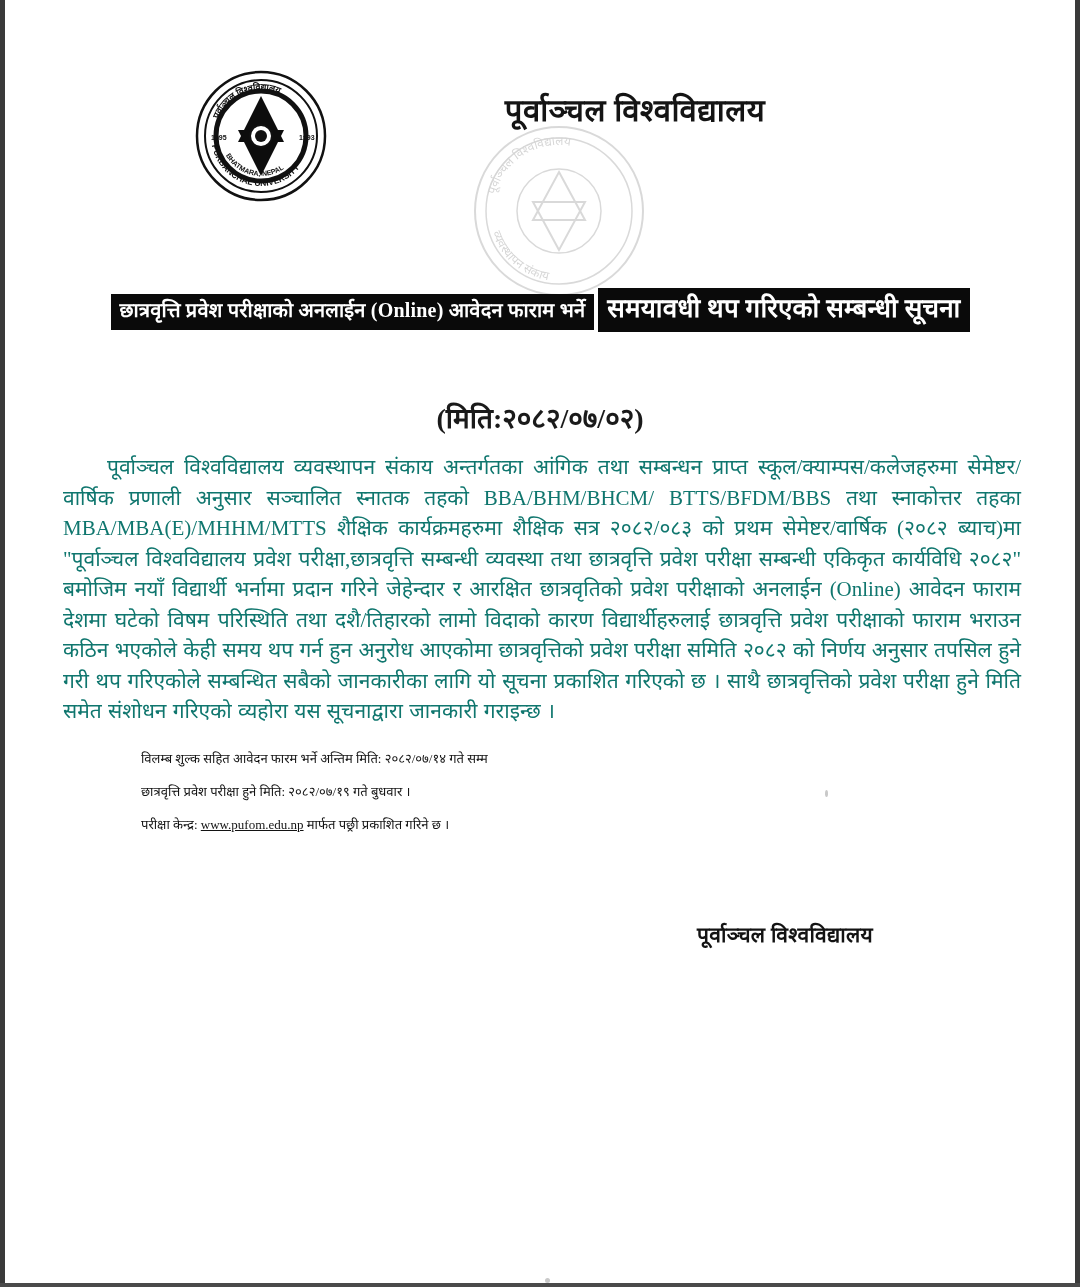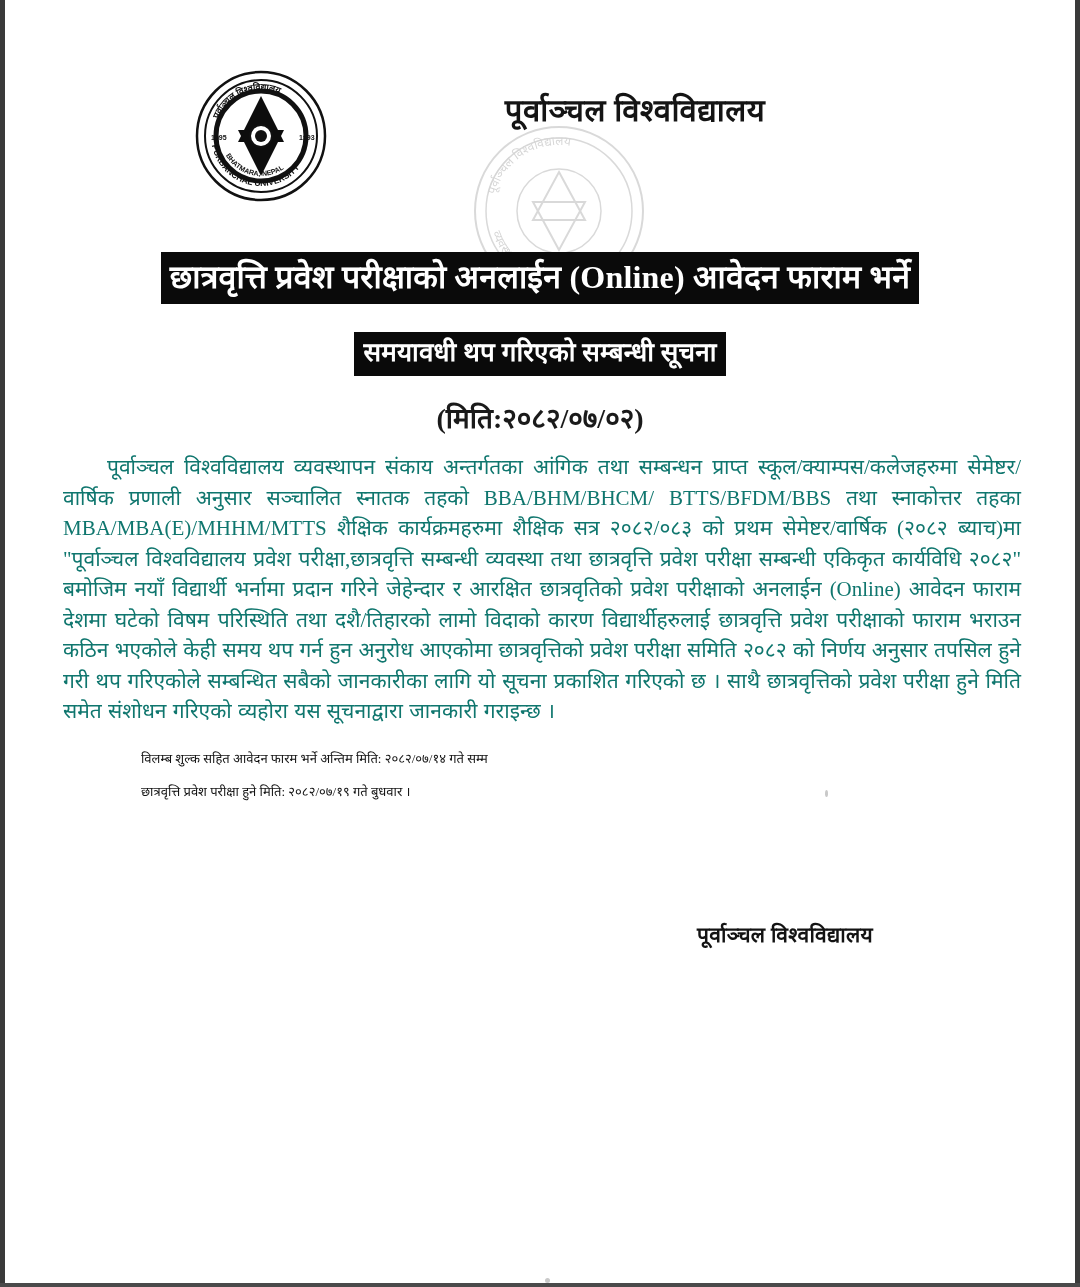--- a/index.html
+++ b/index.html
@@ -92,28 +92,28 @@
     left: 0; top: 252px;
     width: 1070px;
     text-align: center;
   }
   .title-line {
     display: inline-block;
     background: #0a0a0a;
     color: #ffffff;
     font-family: "Liberation Serif", "DejaVu Serif", serif;
     font-weight: 700;
-    font-size: 32px;
+    font-size: 20px;
     line-height: 1.38;
     padding: 3px 9px 5px 9px;
     letter-spacing: 0.2px;
     white-space: nowrap;
   }
   .title-line-2 {
-    margin-top: 28px;
+    margin-top: 36px;
     font-size: 26px;
   }
 
   .doc-date {
     position: absolute;
     left: 0; top: 398px;
     width: 1070px;
     text-align: center;
     font-size: 28px;
     font-weight: 600;
@@ -238,20 +238,21 @@
     <div class="title-line title-line-2">समयावधी थप गरिएको सम्बन्धी सूचना</div>
   </div>
 
   <div class="doc-date">(मिति:२०८२/०७/०२)</div>
 
   <div class="body-para">पूर्वाञ्चल विश्वविद्यालय व्यवस्थापन संकाय अन्तर्गतका आंगिक तथा सम्बन्धन प्राप्त स्कूल/क्याम्पस/कलेजहरुमा सेमेष्टर/वार्षिक प्रणाली अनुसार सञ्चालित स्नातक तहको BBA/BHM/BHCM/ BTTS/BFDM/BBS तथा स्नाकोत्तर तहका MBA/MBA(E)/MHHM/MTTS शैक्षिक कार्यक्रमहरुमा शैक्षिक सत्र २०८२/०८३ को प्रथम सेमेष्टर/वार्षिक (२०८२ ब्याच)मा "पूर्वाञ्चल विश्वविद्यालय प्रवेश परीक्षा,छात्रवृत्ति सम्बन्धी व्यवस्था तथा छात्रवृत्ति प्रवेश परीक्षा सम्बन्धी एकिकृत कार्यविधि २०८२" बमोजिम नयाँ विद्यार्थी भर्नामा प्रदान गरिने जेहेन्दार र आरक्षित छात्रवृतिको प्रवेश परीक्षाको अनलाईन (Online) आवेदन फाराम देशमा घटेको विषम परिस्थिति तथा दशै/तिहारको लामो विदाको कारण विद्यार्थीहरुलाई छात्रवृत्ति प्रवेश परीक्षाको फाराम भराउन कठिन भएकोले केही समय थप गर्न हुन अनुरोध आएकोमा छात्रवृत्तिको प्रवेश परीक्षा समिति २०८२ को निर्णय अनुसार तपसिल हुने गरी थप गरिएकोले सम्बन्धित सबैको जानकारीका लागि यो सूचना प्रकाशित गरिएको छ । साथै छात्रवृत्तिको प्रवेश परीक्षा हुने मिति समेत संशोधन गरिएको व्यहोरा यस सूचनाद्वारा जानकारी गराइन्छ ।</div>
 
   <div class="dates">
     <div class="date-line">विलम्ब शुल्क सहित आवेदन फारम भर्ने अन्तिम मिति: २०८२/०७/१४ गते सम्म</div>
     <div class="date-line">छात्रवृत्ति प्रवेश परीक्षा हुने मिति: २०८२/०७/१९ गते बुधवार ।</div>
+    <div class="date-line"><span>परीक्षा केन्द्र: </span><a class="link" href="#">www.pufom.edu.np</a><span> मार्फत पछ्री प्रकाशित गरिने छ ।</span></div>
   </div>
 
   <div class="signature">
     <div class="sig-line sig-line-1">पूर्वाञ्चल विश्वविद्यालय</div>
   </div>
 
   <div class="speck" style="left:820px; top:790px; width:3px; height:7px;"></div>
   <div class="speck" style="left:540px; top:1278px; width:5px; height:5px;"></div>
 
 </div>

